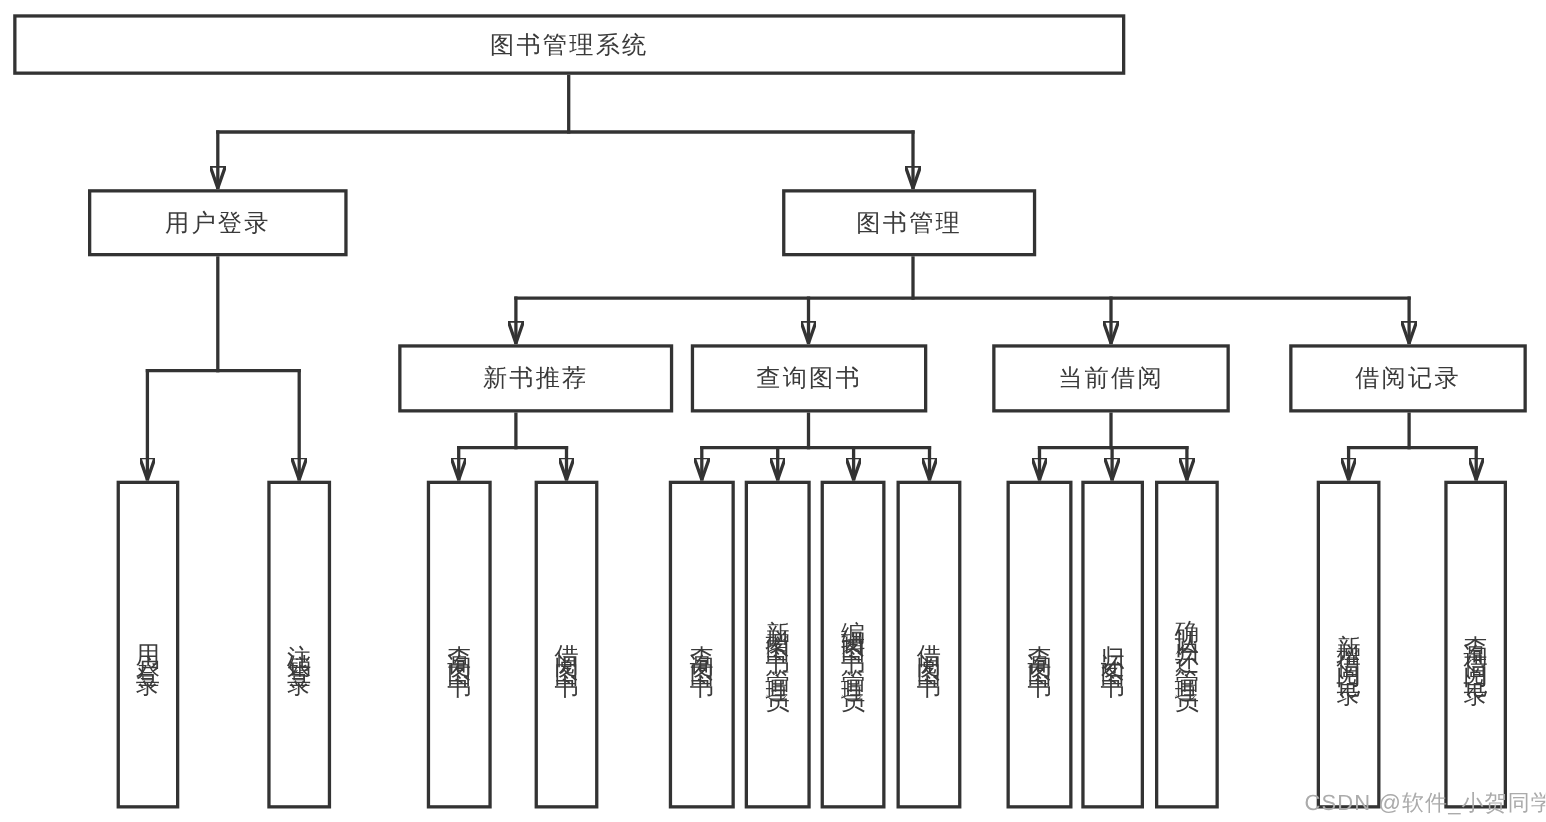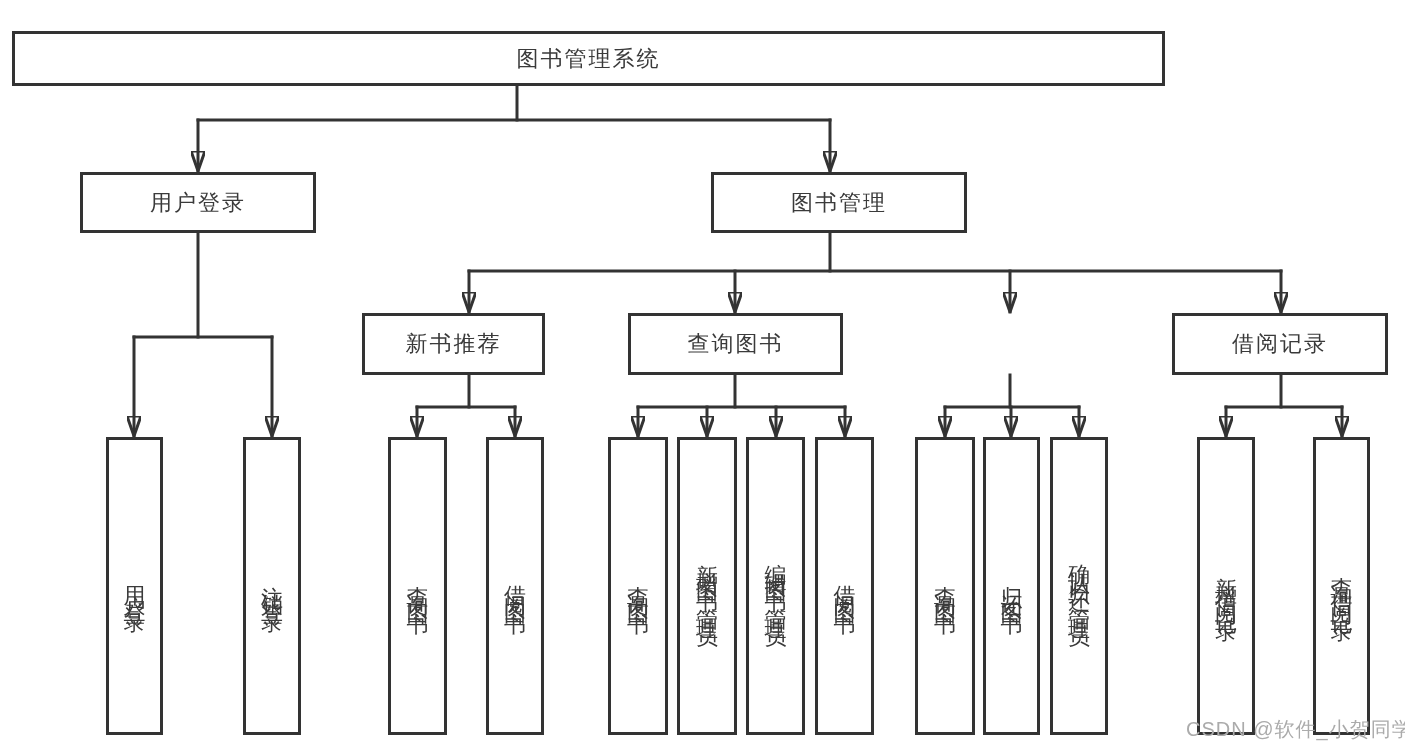--- a/index.html
+++ b/index.html
@@ -93,27 +93,28 @@
     <path d="M945,407 V436" marker-end="url(#arrow)"></path>
     <path d="M1011,407 V436" marker-end="url(#arrow)"></path>
     <path d="M1079,407 V436" marker-end="url(#arrow)"></path>
 
     <path d="M1281,375 V407"></path>
     <path d="M1226,407 H1342"></path>
     <path d="M1226,407 V436" marker-end="url(#arrow)"></path>
     <path d="M1342,407 V436" marker-end="url(#arrow)"></path>
   </svg>
 
-  <div class="box" style="left:12px;top:31px;width:1153px;height:55px">图书管理系统</div>
+  <div class="box" style="left:12px;top:13px;width:1011px;height:55px">图书管理系统</div>
 
   <div class="box" style="left:80px;top:172px;width:236px;height:61px">用户登录</div>
-  <div class="box" style="left:711px;top:172px;width:256px;height:61px">图书管理</div>
+  <div class="box" style="left:711px;top:172px;width:231px;height:61px">图书管理</div>
 
-  <div class="box" style="left:362px;top:313px;width:183px;height:62px">新书推荐</div>
+  <div class="box" style="left:362px;top:313px;width:250px;height:62px">新书推荐</div>
   <div class="box" style="left:628px;top:313px;width:215px;height:62px">查询图书</div>
+  <div class="box" style="left:902px;top:313px;width:216px;height:62px">当前借阅</div>
   <div class="box" style="left:1172px;top:313px;width:216px;height:62px">借阅记录</div>
 
   <div class="box v" style="left:106px;top:437px;width:57px;height:298px">用户登录</div>
   <div class="box v" style="left:243px;top:437px;width:58px;height:298px">注销登录</div>
 
   <div class="box v" style="left:388px;top:437px;width:59px;height:298px">查询图书</div>
   <div class="box v" style="left:486px;top:437px;width:58px;height:298px">借阅图书</div>
 
   <div class="box v" style="left:608px;top:437px;width:60px;height:298px">查询图书</div>
   <div class="box v" style="left:677px;top:437px;width:60px;height:298px">新增图书（管理员）</div>

